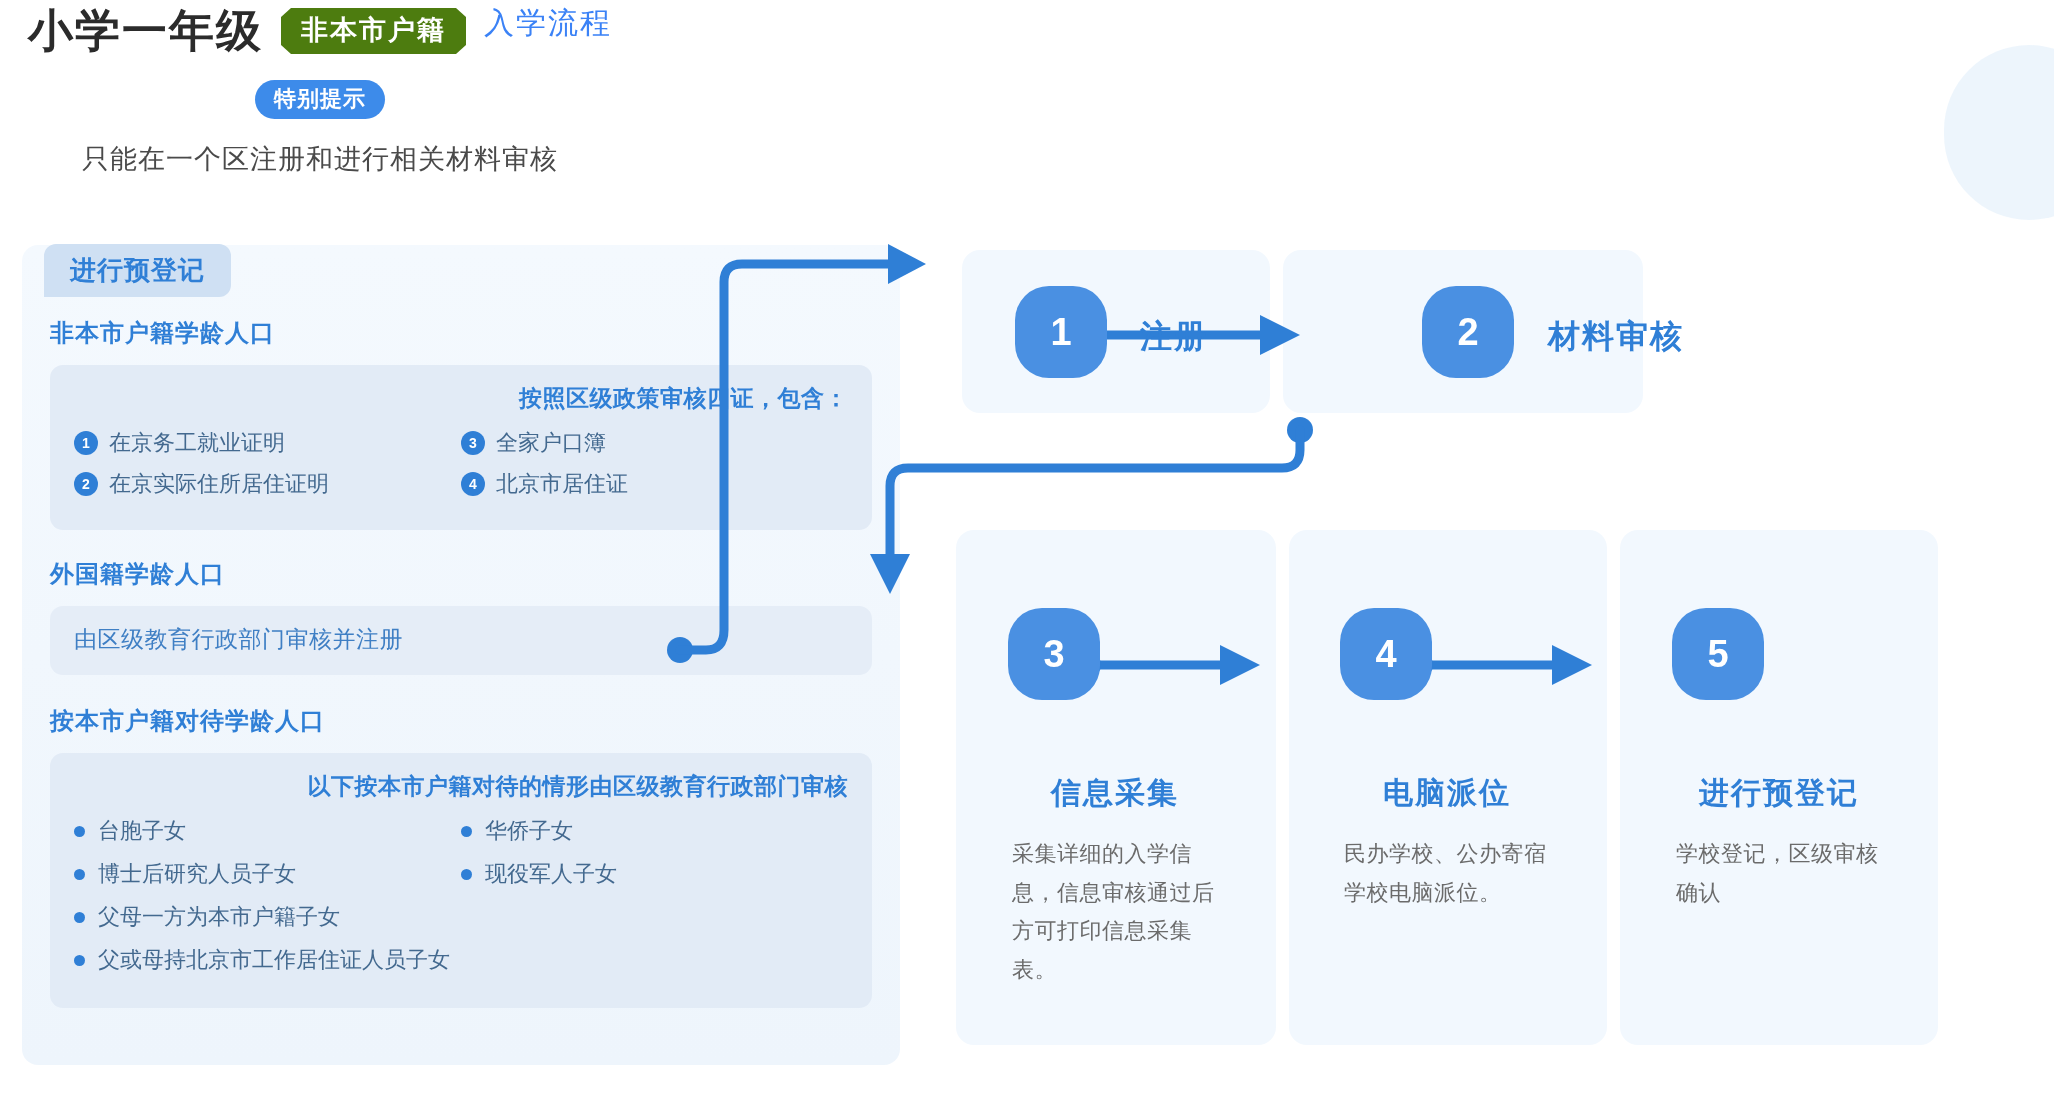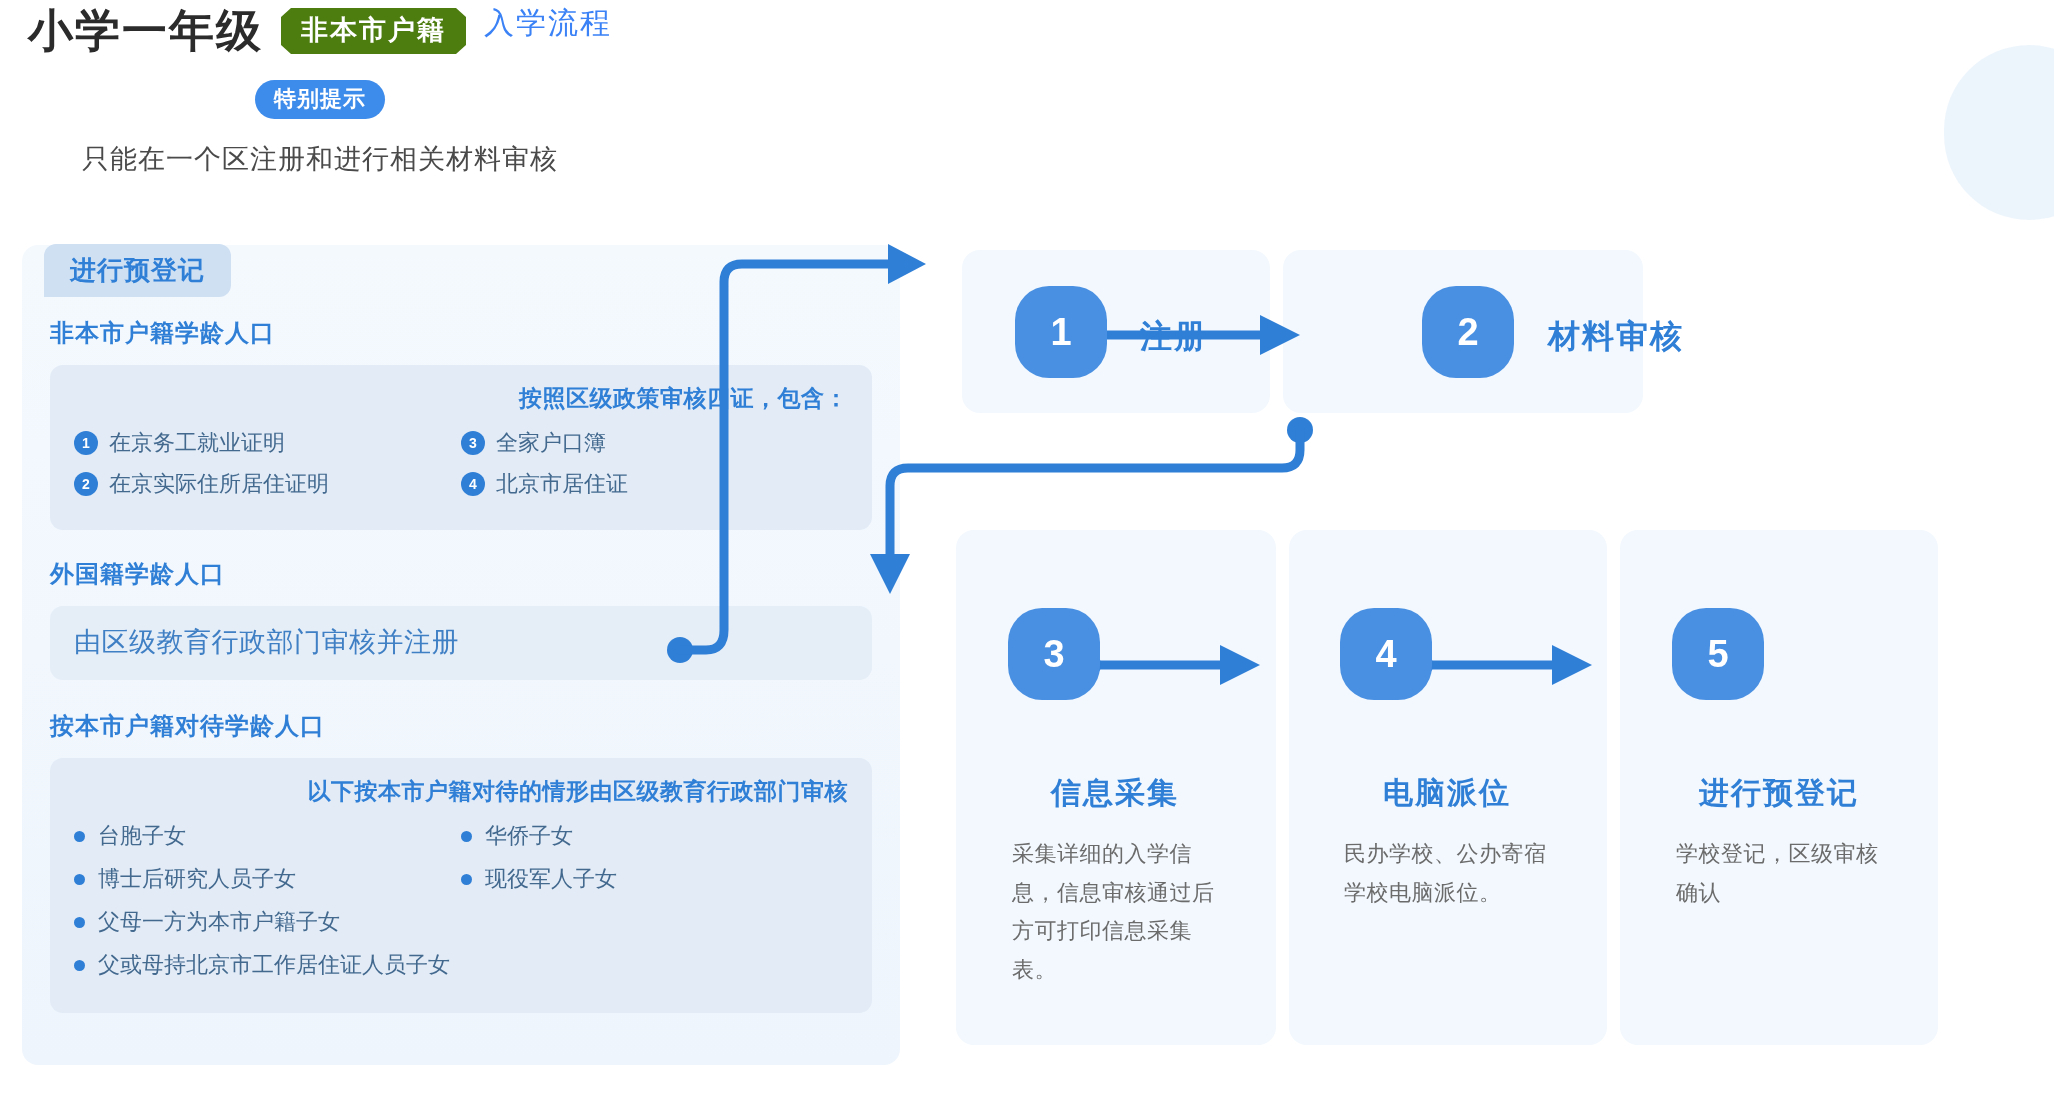--- a/index.html
+++ b/index.html
@@ -58,21 +58,21 @@
   .sec-box{
     background:#e2ebf6;border-radius:13px;margin:0 28px 0 28px;
     padding:18px 24px 20px 24px;
   }
   .sec-box.light{background:#e5edf7;}
   .box-title{
     font-size:23px;font-weight:bold;color:#2f7fd6;letter-spacing:.5px;
     margin-bottom:14px;
     text-align:right;
   }
-  .box-line{font-size:27px;color:#3f7fc4;letter-spacing:.5px;}
+  .box-line{font-size:23px;color:#3f7fc4;letter-spacing:.5px;}
 
   .num-grid{display:flex;flex-wrap:wrap;}
   .num-item{
     width:50%;display:flex;align-items:center;gap:11px;
     margin-bottom:11px;font-size:22px;color:#43698f;
   }
   .num-badge{
     width:24px;height:24px;border-radius:50%;background:#2f7fd6;color:#fff;
     font-size:14px;font-weight:bold;display:flex;align-items:center;
     justify-content:center;flex:0 0 24px;line-height:1;

